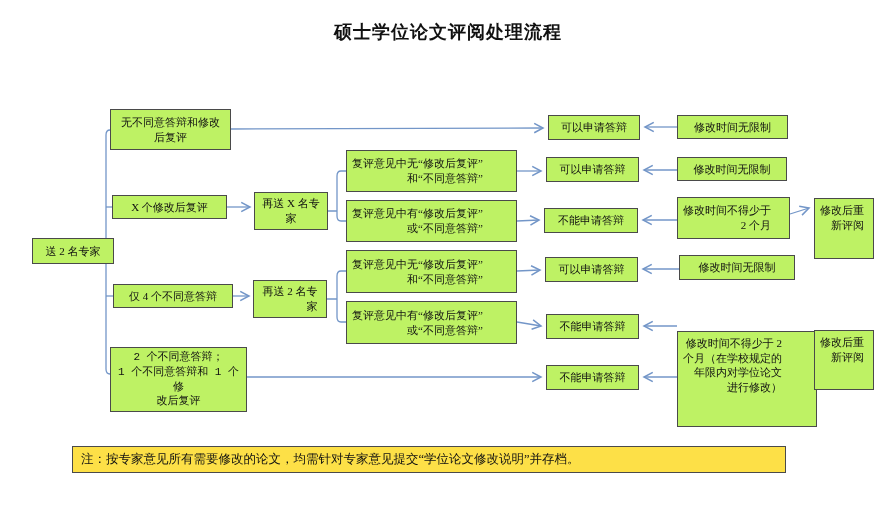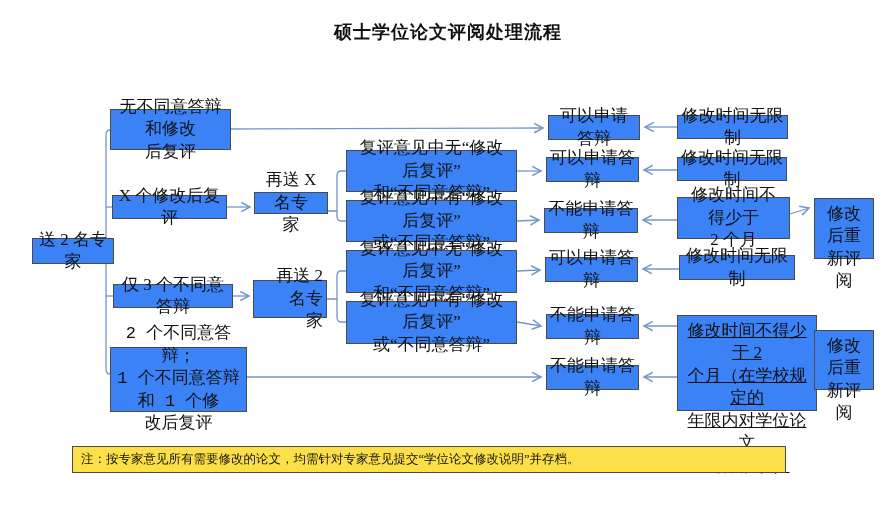--- a/index.html
+++ b/index.html
@@ -6,26 +6,26 @@
   .canvas{
     position:relative;width:896px;height:510px;background:#ffffff;overflow:hidden;
     font-family:"Liberation Serif","DejaVu Serif",serif;color:#111;
   }
   .title{
     position:absolute;top:20px;left:0;width:896px;text-align:center;
     font-size:18px;font-weight:bold;letter-spacing:1px;
   }
   svg.wires{position:absolute;left:0;top:0;z-index:1;}
   .node{
-    position:absolute;z-index:2;box-sizing:border-box;background:#3b82f6;
-    border:1.5px solid #4a4a4a;font-size:17px;line-height:1.32;
+    position:absolute;z-index:2;box-sizing:border-box;background:#bef264;
+    border:1.5px solid #4a4a4a;font-size:11px;line-height:1.32;
     display:flex;align-items:center;justify-content:center;
     text-align:center;white-space:pre-line;padding:1px 3px;
   }
-  .node.left{justify-content:flex-start;text-align:center;padding:2px 5px;}
+  .node.left{justify-content:flex-start;text-align:right;padding:2px 5px;}
   .node.top{align-items:flex-start;padding-top:4px;margin-top:12px;}
   .note{
     position:absolute;z-index:2;box-sizing:border-box;background:#fde047;
     border:1px solid #4a4a4a;font-size:12.5px;
     display:flex;align-items:center;padding:0 8px;white-space:pre-line;
   }
 </style>
 </head>
 <body>
 
@@ -69,26 +69,26 @@
       <path d="M790,214 L809,208" marker-end="url(#arr)"></path>
       <path d="M796,348 H809" marker-end="url(#arr)"></path>
     </g>
   </svg>
 
   <div class="node" style="left:32px;top:238px;width:82px;height:26px;">送 2 名专家</div>
 
   <div class="node" style="left:110px;top:109px;width:121px;height:41px;">无不同意答辩和修改
 后复评</div>
   <div class="node" style="left:112px;top:195px;width:115px;height:24px;">X 个修改后复评</div>
-  <div class="node" style="left:113px;top:284px;width:120px;height:24px;">仅 3 个不同意答辩</div>
+  <div class="node" style="left:113px;top:284px;width:120px;height:24px;">仅 4 个不同意答辩</div>
   <div class="node" style="left:110px;top:347px;width:137px;height:65px;font-family:Liberation Mono, monospace;">2 个不同意答辩；
 1 个不同意答辩和 1 个修
 改后复评</div>
 
-  <div class="node" style="left:254px;top:192px;width:74px;height:22px;">再送 X 名专
+  <div class="node" style="left:254px;top:192px;width:74px;height:38px;">再送 X 名专
 家</div>
   <div class="node" style="left:253px;top:280px;width:74px;height:38px;text-align:right;">再送 2 名专
 家</div>
 
   <div class="node left" style="left:346px;top:150px;width:171px;height:42px;">复评意见中无“修改后复评”
 和“不同意答辩”</div>
   <div class="node left" style="left:346px;top:200px;width:171px;height:42px;">复评意见中有“修改后复评”
 或“不同意答辩”</div>
   <div class="node left" style="left:346px;top:250px;width:171px;height:43px;">复评意见中无“修改后复评”
 和“不同意答辩”</div>
@@ -100,21 +100,21 @@
   <div class="node" style="left:544px;top:208px;width:94px;height:25px;">不能申请答辩</div>
   <div class="node" style="left:545px;top:257px;width:93px;height:25px;">可以申请答辩</div>
   <div class="node" style="left:546px;top:314px;width:93px;height:25px;">不能申请答辩</div>
   <div class="node" style="left:546px;top:365px;width:93px;height:25px;">不能申请答辩</div>
 
   <div class="node" style="left:677px;top:115px;width:111px;height:24px;">修改时间无限制</div>
   <div class="node" style="left:677px;top:157px;width:110px;height:24px;">修改时间无限制</div>
   <div class="node left" style="left:677px;top:197px;width:113px;height:42px;">修改时间不得少于
 2 个月</div>
   <div class="node" style="left:679px;top:255px;width:116px;height:25px;">修改时间无限制</div>
-  <div class="node left top" style="left:677px;top:303px;width:140px;height:96px;text-decoration:underline;">修改时间不得少于 2
+  <div class="node left top" style="left:677px;top:319px;width:140px;height:96px;">修改时间不得少于 2
 个月（在学校规定的
 年限内对学位论文
 进行修改）</div>
 
   <div class="node left top" style="left:814px;top:186px;width:60px;height:61px;">修改后重
 新评阅</div>
   <div class="node left top" style="left:814px;top:318px;width:60px;height:60px;">修改后重
 新评阅</div>
 
   <div class="note" style="left:72px;top:446px;width:714px;height:27px;">注：按专家意见所有需要修改的论文，均需针对专家意见提交“学位论文修改说明”并存档。</div>

